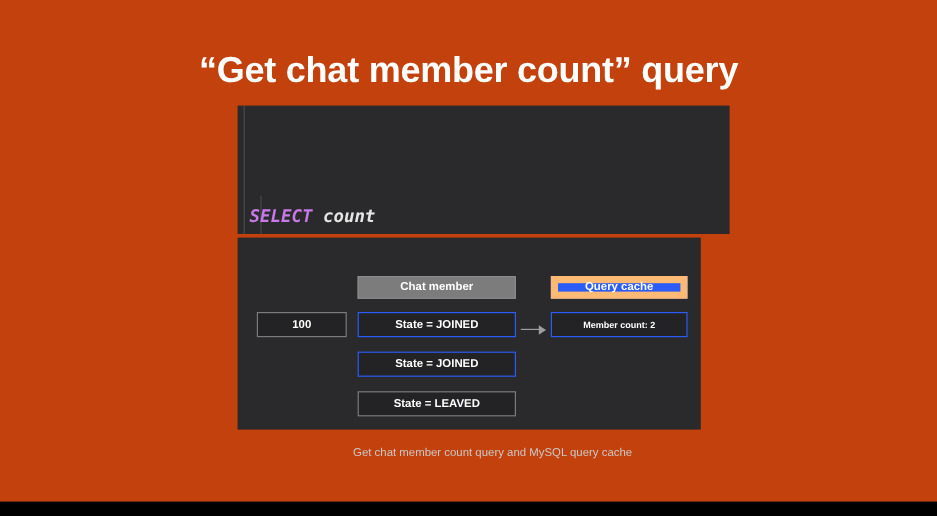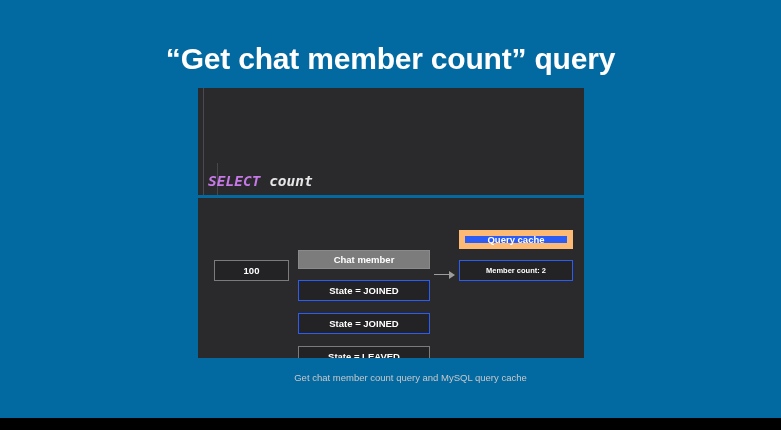--- a/index.html
+++ b/index.html
@@ -13,21 +13,21 @@
     overflow: hidden;
     font-family: "Liberation Sans", sans-serif;
     position: relative;
   }
 
   #slide {
     position: absolute;
     left: 0; top: 0;
     width: 781px;
     height: 418px;
-    background: #0369a1;
+    background: #c2410c;
   }
 
   
   .slide-title {
     position: absolute;
     left: 0;
     top: 42px;
     width: 781px;
     text-align: center;
     color: #ffffff;
@@ -39,20 +39,21 @@
 
   
   .code-panel {
     position: absolute;
     left: 198px;
     top: 88px;
     width: 386px;
     height: 107px;
     background: #2a2a2c;
     overflow: hidden;
+    padding-left: 24px;
   }
   .code-lines {
     position: absolute;
     left: 10px;
     top: 6px;
     font-family: "DejaVu Sans Mono", "Liberation Mono", monospace;
     font-size: 14.5px;
     line-height: 25px;
     white-space: pre;
   }
@@ -129,21 +130,21 @@
   }
   .cell.blue {
     border: 1.5px solid #2b5cf5;
   }
   .cell.small {
     font-size: 7.5px;
   }
 
   
   .col-chatid    { left: 16px;  width: 75px; }
-  .col-member    { left: 100px; width: 132px; margin-top: 20px; }
+  .col-member    { left: 100px; width: 132px; }
   .col-cache     { left: 261px; width: 114px; }
 
   .row-hdr  { top: 32px; }
   .row-1    { top: 62px; text-align: right; }
   .row-2    { top: 95px; }
   .row-3    { top: 128px; }
 
   
   .arrow {
     position: absolute;

